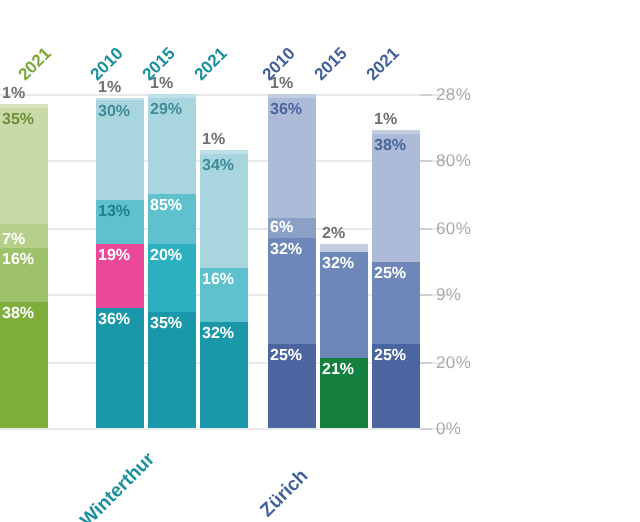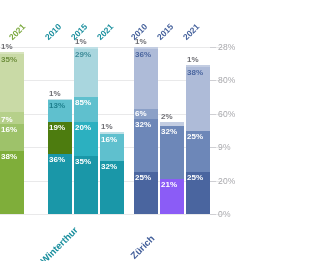--- a/index.html
+++ b/index.html
@@ -119,24 +119,27 @@
 
   <div class="yearlab" style="left:-2px;top:22px;color:#7aa83c;">5</div>
   <div class="yearlab" style="left:14px;top:32px;color:#7aa83c;">2021</div>
 
   <div class="group" style="left:48px;width:76px;">
 
     <div class="col" style="left:0px;">
       <div class="seg tiny" style="height:1.67px;background:#bfe0e6;">
         <span>1%</span>
       </div>
+      <div class="seg" style="height:50.1px;background:#a9d6de;">
+        <span style="bottom:auto;top:1px;color:#3e8c99;">30%</span>
+      </div>
       <div class="seg" style="height:21.71px;background:#5fc0ce;">
         <span style="bottom:auto;top:1px;color:#1e7f8d;text-align:center;">13%</span>
       </div>
-      <div class="seg" style="height:31.73px;background:#4d7c0f;">
+      <div class="seg" style="height:31.73px;background:#ec4899;">
         <span style="bottom:auto;top:1px;">19%</span>
       </div>
       <div class="seg" style="height:60.12px;background:#1a97a8;">
         <span style="bottom:auto;top:1px;">36%</span>
       </div>
     </div>
 
     <div class="col" style="left:26px;">
       <div class="seg tiny" style="height:1.67px;background:#bfe0e6;">
         <span>1%</span>
@@ -151,20 +154,23 @@
         <span style="bottom:auto;top:1px;">20%</span>
       </div>
       <div class="seg" style="height:58.45px;background:#1a97a8;">
         <span style="bottom:auto;top:1px;">35%</span>
       </div>
     </div>
 
     <div class="col" style="left:52px;">
       <div class="seg tiny" style="height:1.67px;background:#bfe0e6;">
         <span>1%</span>
+      </div>
+      <div class="seg" style="height:56.78px;background:#a9d6de;">
+        <span style="bottom:auto;top:1px;color:#3e8c99;">34%</span>
       </div>
       <div class="seg" style="height:26.72px;background:#5fc0ce;">
         <span style="bottom:auto;top:1px;color:#ffffff;">16%</span>
       </div>
       <div class="seg" style="height:53.44px;background:#1a97a8;">
         <span style="bottom:auto;top:1px;">32%</span>
       </div>
     </div>
   </div>
 
@@ -194,21 +200,21 @@
       </div>
     </div>
 
     <div class="col" style="left:26px;">
       <div class="seg tiny" style="height:3.34px;background:#c3cde2;">
         <span>2%</span>
       </div>
       <div class="seg" style="height:53.44px;background:#6d87b8;">
         <span style="bottom:auto;top:1px;">32%</span>
       </div>
-      <div class="seg" style="height:35.07px;background:#8b5cf6;">
+      <div class="seg" style="height:35.07px;background:#15803d;">
         <span style="bottom:auto;top:1px;">21%</span>
       </div>
     </div>
 
     <div class="col" style="left:52px;">
       <div class="seg tiny" style="height:1.67px;background:#c3cde2;">
         <span>1%</span>
       </div>
       <div class="seg" style="height:63.46px;background:#aebbd8;">
         <span style="bottom:auto;top:1px;color:#4a659f;">38%</span>

